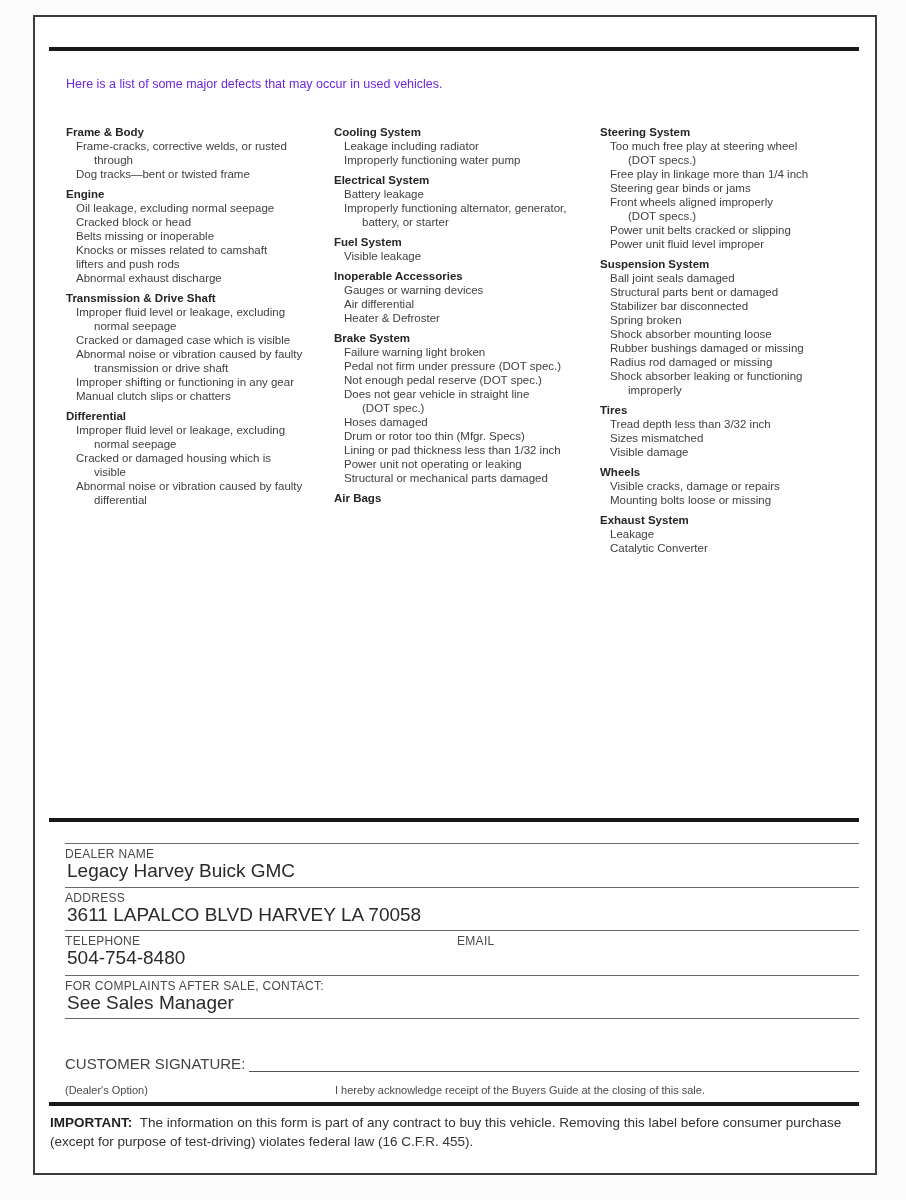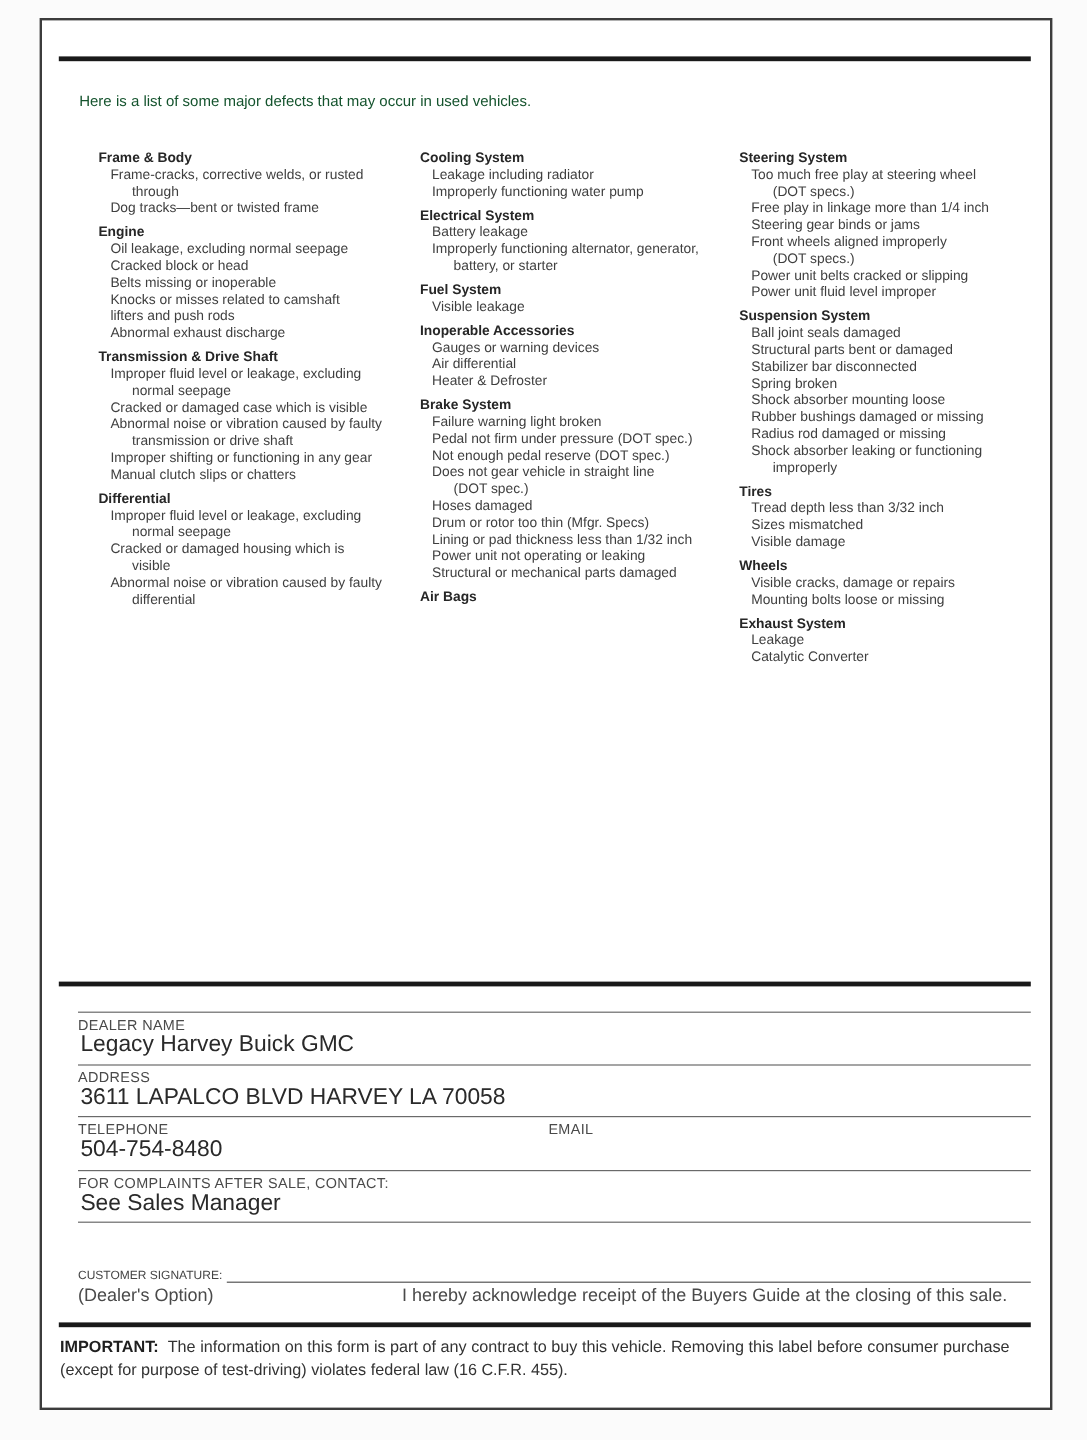--- a/index.html
+++ b/index.html
@@ -18,31 +18,31 @@
     background:#ffffff;
     border:2px solid #3c3c3c;
   }
   .rule{position:absolute;background:#191919;}
   .rule.thick{height:4px;left:14px;right:16px;}
   .top-rule{top:30px;}
   .mid-rule{top:801px;}
   .bottom-rule{top:1085px;height:4px;}
   .intro{
     position:absolute;left:31px;top:60px;margin:0;
-    font-size:12.5px;color:#14532d;
+    font-size:12.5px;color:#6d28d9;
   }
   .columns{
     position:absolute;left:31px;top:106px;right:8px;
     display:flex;
   }
   .defect-col{font-size:11.5px;line-height:14px;color:#3f3f3f;}
   .col1{width:268px;}
   .col2{width:266px;}
   .col3{flex:1;}
-  .section{margin-bottom:6px;margin-left:16px;}
+  .section{margin-bottom:6px;}
   .section .heading{
     font-weight:bold;color:#262626;margin-top:2px;
   }
   .section .item{padding-left:10px;}
   .section .cont{padding-left:28px;}
 
   .form{
     position:absolute;left:30px;top:826px;right:16px;
   }
   .frow{border-top:1px solid #6a6a6a;}
@@ -57,23 +57,23 @@
   .row-h2{height:42px;}
   .row-h3{height:44px;}
   .row-h4{height:42px;}
   .tel-row{display:flex;}
   .tel-row .half-l{width:392px;}
   .tel-row .half-r{flex:1;}
   .frow-end{border-top:1px solid #6a6a6a;height:0;}
 
   .sig{position:absolute;left:30px;top:1038px;right:16px;}
   .sig-line-row{display:flex;align-items:flex-end;}
-  .sig-label{font-size:10px;color:#444444;white-space:nowrap;}
+  .sig-label{font-size:15px;color:#444444;white-space:nowrap;}
   .sig-line{flex:1;border-bottom:1px solid #555555;height:13px;margin-left:4px;}
-  .sig-sub{display:flex;margin-top:2px;font-size:15px;color:#4a4a4a;justify-content:space-between;}
+  .sig-sub{display:flex;margin-top:12px;font-size:11px;color:#4a4a4a;justify-content:space-between;}
   .dealer-opt{width:270px;}
   .ack{flex:1;}
 
   .important{
     position:absolute;left:15px;top:1096px;right:24px;margin:0;
     font-size:13.5px;line-height:19px;color:#333333;
   }
   .important b{color:#1f1f1f;}
 </style>
 </head>

